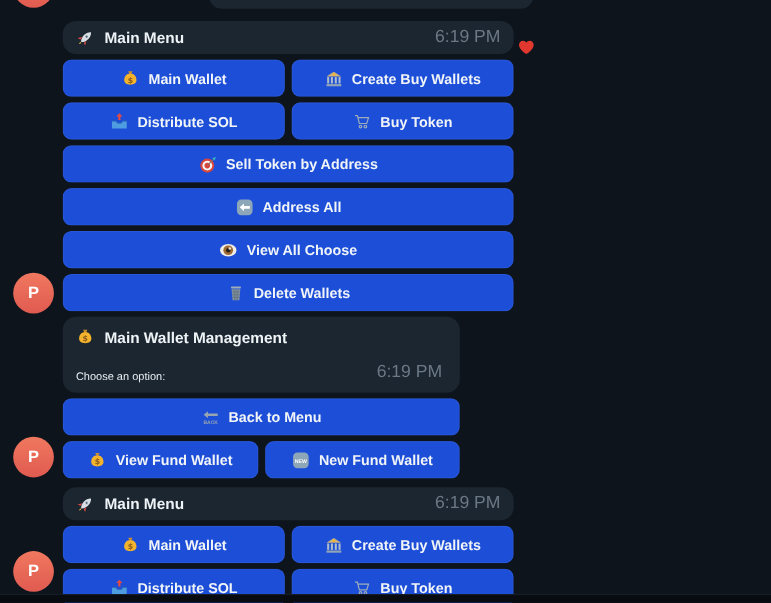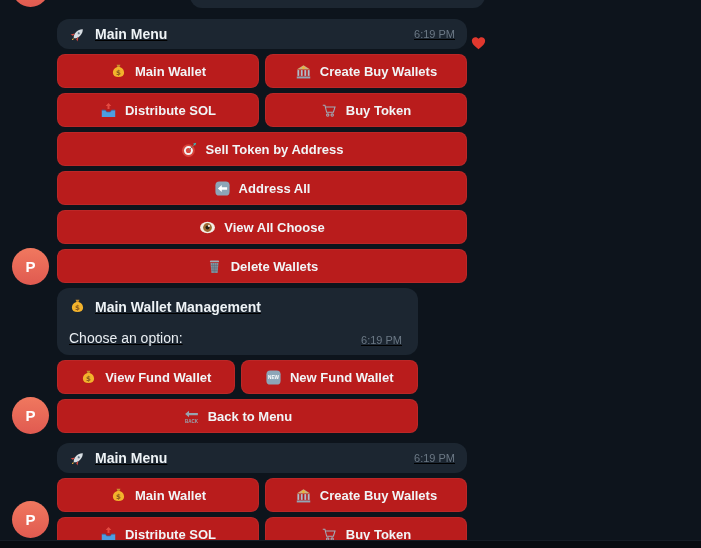--- a/index.html
+++ b/index.html
@@ -23,34 +23,34 @@
   
   .top-partial{
     position:absolute;left:190px;top:-18px;width:295px;height:26px;
     background:#1c2631;border-radius:12px;
   }
   
   .group{position:absolute;display:flex;flex-direction:column;}
   .g1{left:57px;top:19px;width:410px;}
   .g2{left:57px;top:288px;width:361px;}
   .g3{left:57px;top:443px;width:410px;}
-  .bubble{background:#1c2631;border-radius:12px;text-decoration:underline;}
+  .bubble{background:#1c2631;border-radius:12px;}
   .header-bubble{height:30px;display:flex;align-items:center;gap:9px;padding:0 12px;}
   .msg-title{font-weight:bold;font-size:14px;color:#eef3f6;white-space:nowrap;}
-  .msg-time{margin-left:auto;font-size:11px;color:#6b7885;white-space:nowrap;}
+  .msg-time{margin-left:auto;font-size:16px;color:#6b7885;white-space:nowrap;}
   .panel-bubble{padding:10px 16px 9px 12px;display:flex;flex-direction:column;}
   .panel-title-row{display:flex;align-items:center;gap:9px;}
   .panel-sub-row{display:flex;align-items:flex-end;margin-top:15px;}
-  .panel-sub{font-size:14px;color:#e9eef2;}
+  .panel-sub{font-size:10px;color:#e9eef2;}
   
   .kb{display:flex;flex-direction:column;gap:5px;margin-top:5px;}
   .krow{display:flex;gap:6px;}
   .kbtn{
     flex:1;height:32px;border-radius:8px;
-    background:#b91c1c;border:1px solid rgba(255,255,255,0.05);
+    background:#1d4ed8;border:1px solid rgba(255,255,255,0.05);
     display:flex;align-items:center;justify-content:center;gap:8px;
     color:#f1f5f7;font-weight:bold;font-size:13px;
     font-family:"Liberation Sans",sans-serif;
     cursor:pointer;padding:16px;box-sizing:border-box;
   }
   .icon{width:17px;height:17px;flex:0 0 auto;display:block;}
   .reaction{position:absolute;left:470px;top:35px;width:17px;height:16px;cursor:pointer;}
   .bottom-strip{
     position:absolute;left:0;bottom:0;width:701px;height:8px;
     background:#080c11;border-top:1px solid #151d26;box-sizing:border-box;
@@ -243,37 +243,37 @@
       </div>
       <div class="panel-sub-row">
         <span class="panel-sub">Choose an option:</span>
         <span class="msg-time">6:19 PM</span>
       </div>
     </div>
     <div class="kb">
       <div class="krow">
         <button type="button" class="kbtn">
           <svg class="icon">
+              <use href="#i-back"></use>
+            </svg>
+          <span>Back to Menu</span>
+        </button>
+      </div>
+      <div class="krow">
+        <button type="button" class="kbtn">
+          <svg class="icon">
               <use href="#i-moneybag"></use>
             </svg>
           <span>View Fund Wallet</span>
         </button>
         <button type="button" class="kbtn">
           <svg class="icon">
               <use href="#i-new"></use>
             </svg>
           <span>New Fund Wallet</span>
-        </button>
-      </div>
-      <div class="krow">
-        <button type="button" class="kbtn">
-          <svg class="icon">
-              <use href="#i-back"></use>
-            </svg>
-          <span>Back to Menu</span>
         </button>
       </div>
     </div>
   </section>
 
   <div class="avatar a-3">
     <span>P</span>
   </div>
 
   <section class="group g3">

